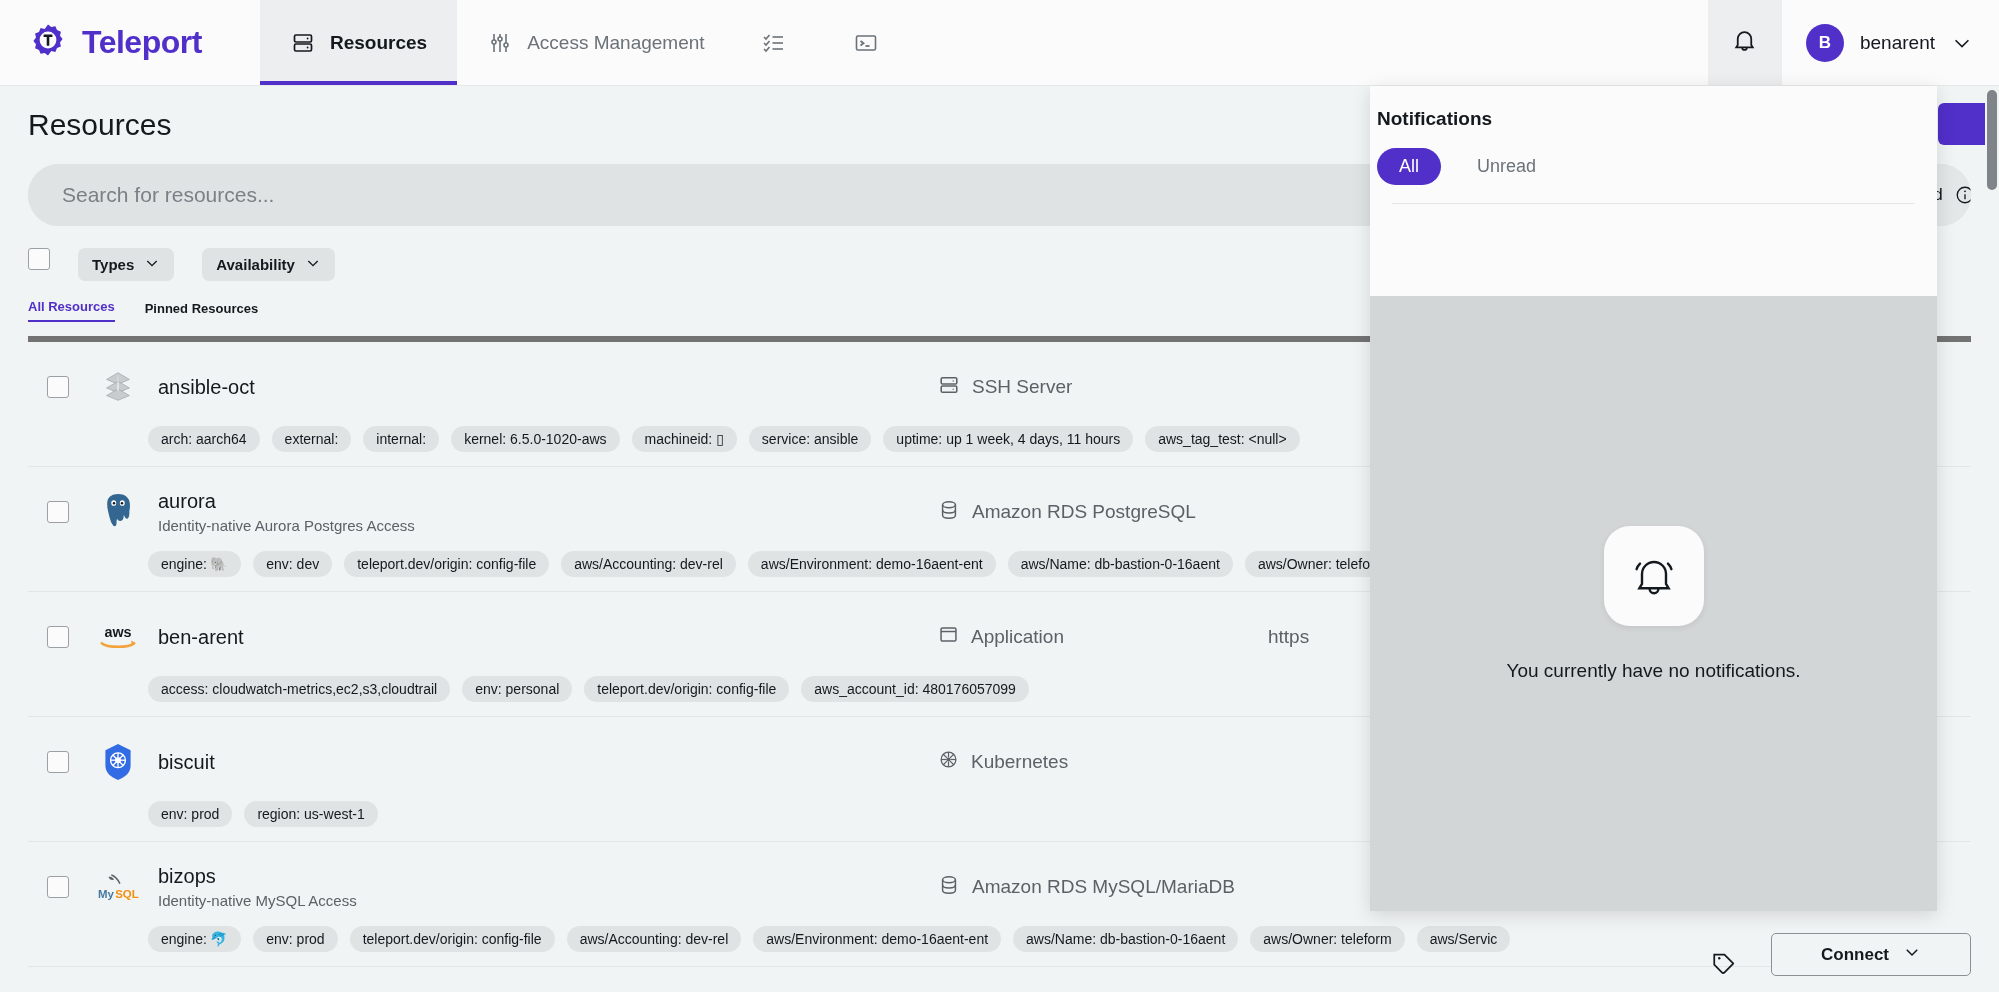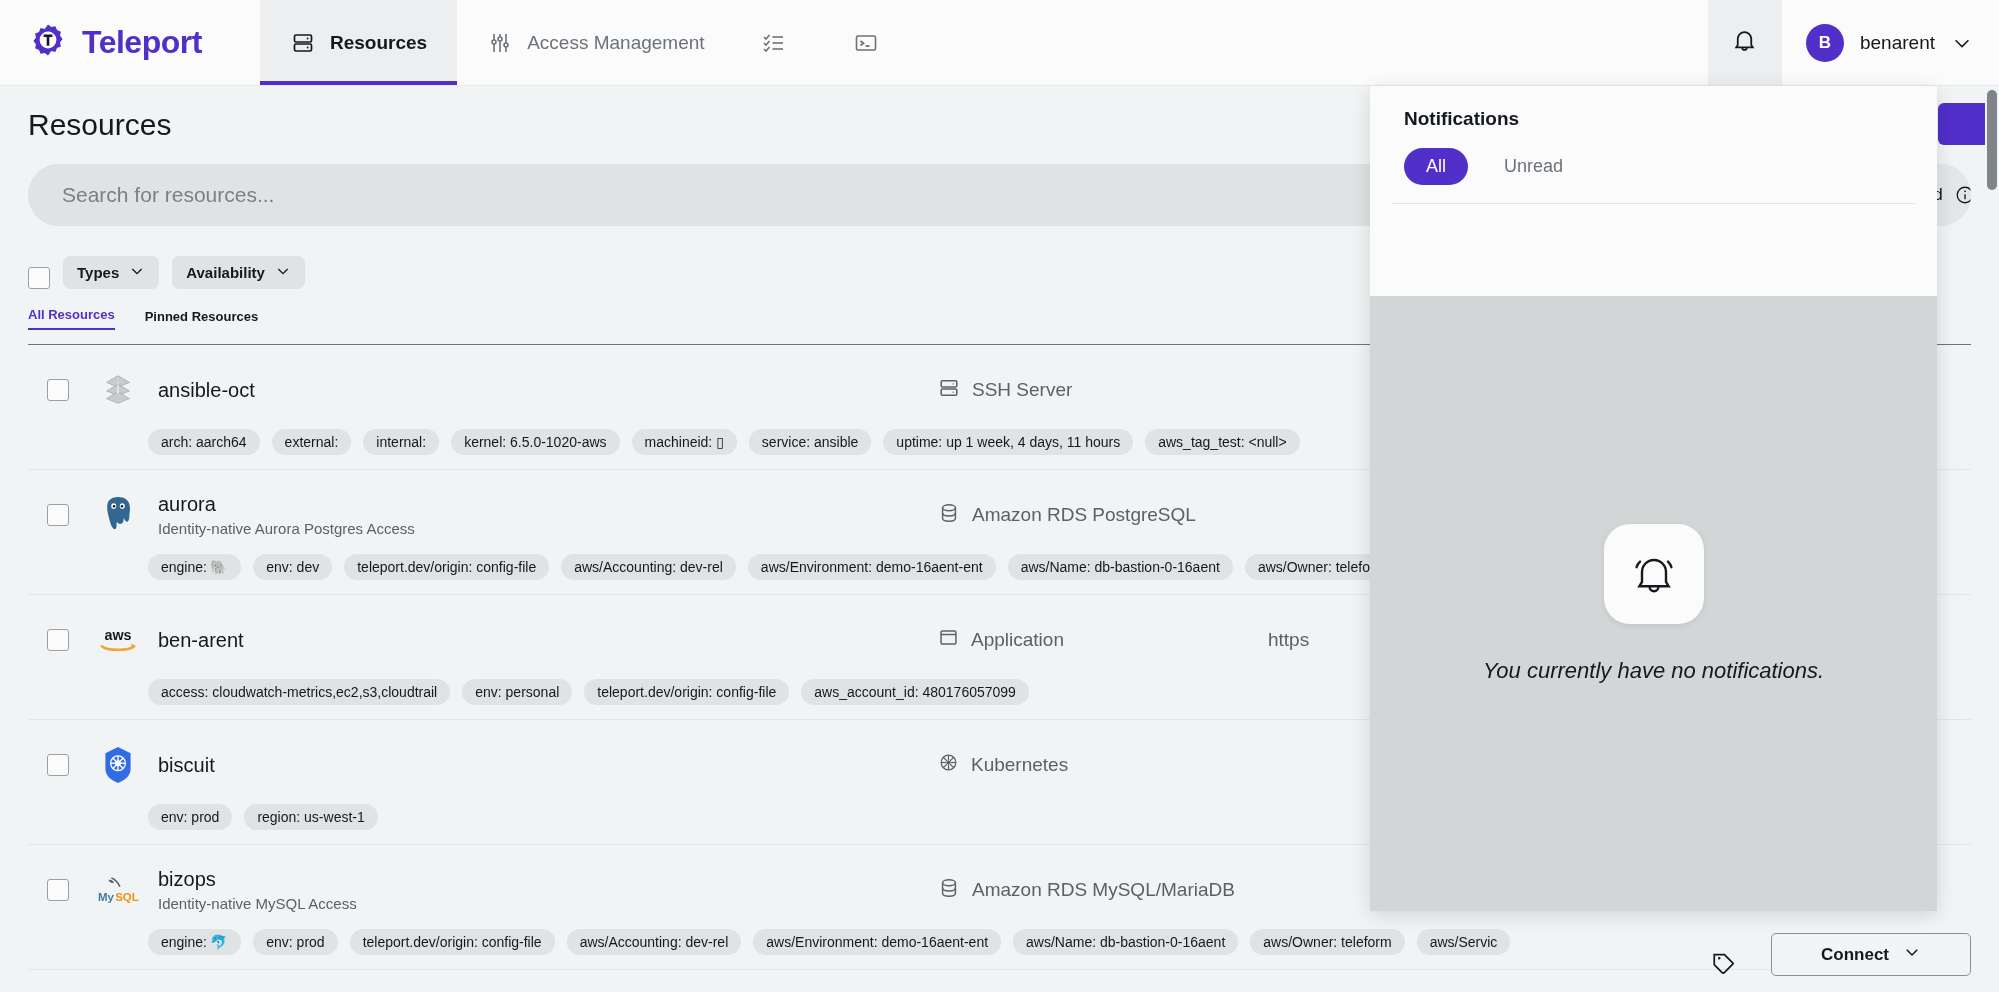--- a/index.html
+++ b/index.html
@@ -94,21 +94,21 @@
   }
   .toggle .knob {
     position: absolute; top: 1px; left: 1px; width: 20px; height: 20px;
     border-radius: 50%; background: #fafbfb;
     box-shadow: 0 1px 2px rgba(0,0,0,.25);
   }
   .adv-label { font-size: 17px; color: #14191e; }
   .info-ico { width: 20px; height: 20px; }
 
   .filterrow {
-    margin: 30px 28px 0 28px; display: flex; align-items: flex-end; gap: 13px;
+    margin: 22px 28px 0 28px; display: flex; align-items: flex-start; gap: 28px;
   }
   .cb {
     width: 22px; height: 22px; border: 1.6px solid #9aa0a4; border-radius: 3px;
     background: #fbfbfc; cursor: pointer; flex: 0 0 auto;
   }
   .pill {
     background: #dfe3e4; border-radius: 7px;
     padding: 7px 14px; display: flex; align-items: center; gap: 10px;
     font-size: 15px; font-weight: bold; color: #14191e; cursor: pointer;
   }
@@ -124,21 +124,21 @@
     color: #512fc9; border-bottom: 2.5px solid #512fc9;
   }
 
   
   .reslist { margin: 14px 28px 0 28px; }
   .resrow {
     border-top: 1px solid #e2e6e7;
     padding: 18px 0 14px 0;
     position: relative;
   }
-  .resrow:first-child { border-top: 1px solid #737373; }
+  .resrow:first-child { border-top: 6px solid #737373; }
   .res-main { display: flex; align-items: center; min-height: 54px; }
   .res-cb { width: 60px; display: flex; justify-content: center; flex: 0 0 auto; }
   .res-icon {
     width: 60px; flex: 0 0 auto; display: flex; align-items: center; justify-content: center;
   }
   .res-text { width: 790px; flex: 0 0 auto; padding-left: 10px; }
   .res-name { font-size: 20px; color: #14191e; }
   .res-desc { font-size: 15px; color: #5b6166; margin-top: 4px; }
   .res-type {
     flex: 0 0 auto; width: 330px;
@@ -174,41 +174,41 @@
 
   
   .notif-panel {
     position: absolute; top: 86px; left: 1370px; width: 567px;
     height: 825px;
     background: #fbfbfc;
     box-shadow: 0 4px 18px rgba(0,0,0,.13);
     z-index: 70;
     display: flex; flex-direction: column;
   }
-  .notif-head { padding: 22px 22px 0 34px; }
+  .notif-head { padding: 22px 22px 0 7px; }
   .notif-title { font-size: 19px; font-weight: bold; color: #14191e; }
   .notif-tabs { display: flex; align-items: center; gap: 14px; margin-top: 18px; text-align: center; }
   .ntab {
     font-size: 18px; padding: 8px 22px; border-radius: 20px; cursor: pointer;
     color: #6b7278;
   }
   .ntab.active { background: #512fc9; color: #fff; }
   .notif-div { height: 1px; background: #e2e6e7; margin: 18px 22px 0 22px; }
   .notif-blank { height: 92px; background: #fbfbfc; }
   .notif-empty {
     flex: 1 1 auto; background: #d3d6d7;
     display: flex; flex-direction: column; align-items: center; justify-content: center;
     gap: 34px;
   }
   .empty-badge {
     width: 100px; height: 100px; border-radius: 26px; background: #fbfbfc;
     display: flex; align-items: center; justify-content: center;
     box-shadow: 0 2px 6px rgba(0,0,0,.08);
   }
-  .empty-text { font-size: 22px; color: #14191e; font-style: italic; }
+  .empty-text { font-size: 19px; color: #14191e; }
 
   
   .bottom-actions {
     position: absolute; right: 28px; bottom: 16px;
     display: flex; align-items: flex-end; gap: 34px; z-index: 80;
   }
   .tag-ico-btn { width: 26px; height: 26px; cursor: pointer; }
   .connect-btn {
     border: 1.5px solid #8b9095; border-radius: 5px; background: #f1f4f4;
     padding: 9px 30px; display: flex; align-items: center; gap: 14px;

